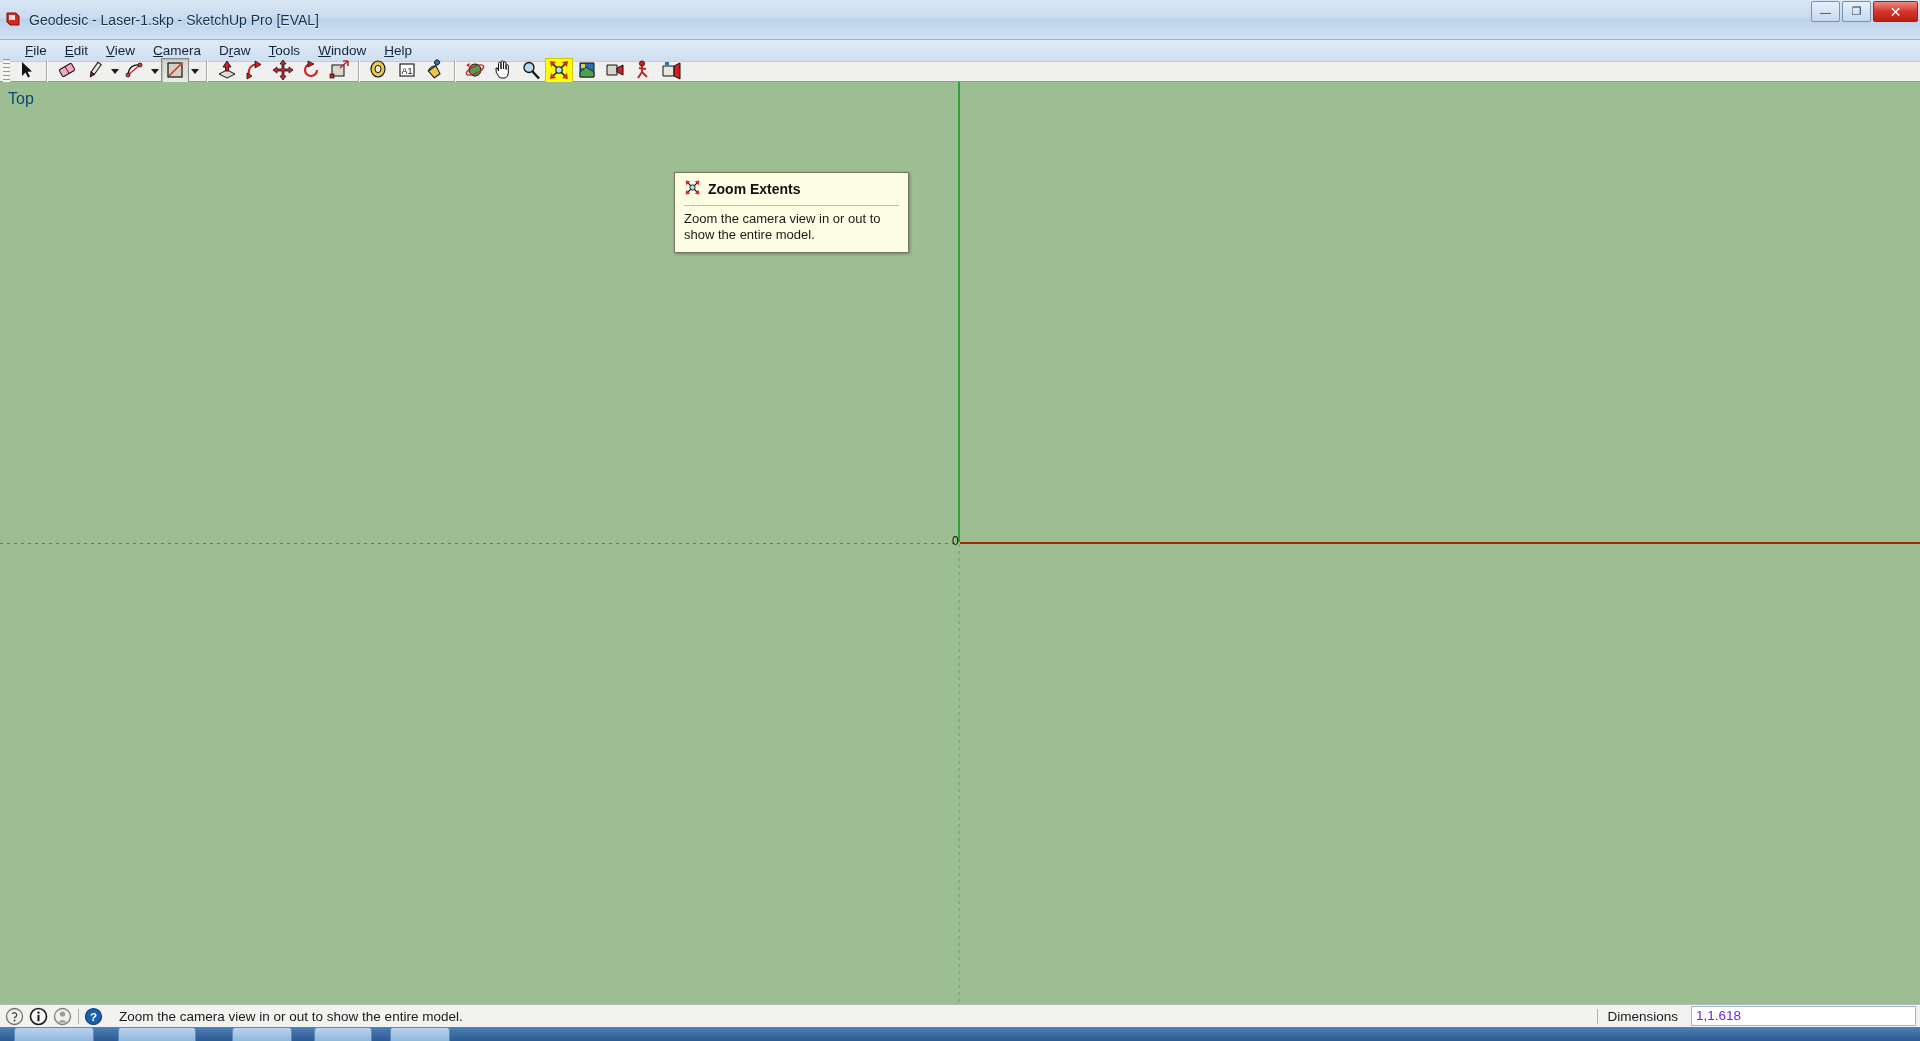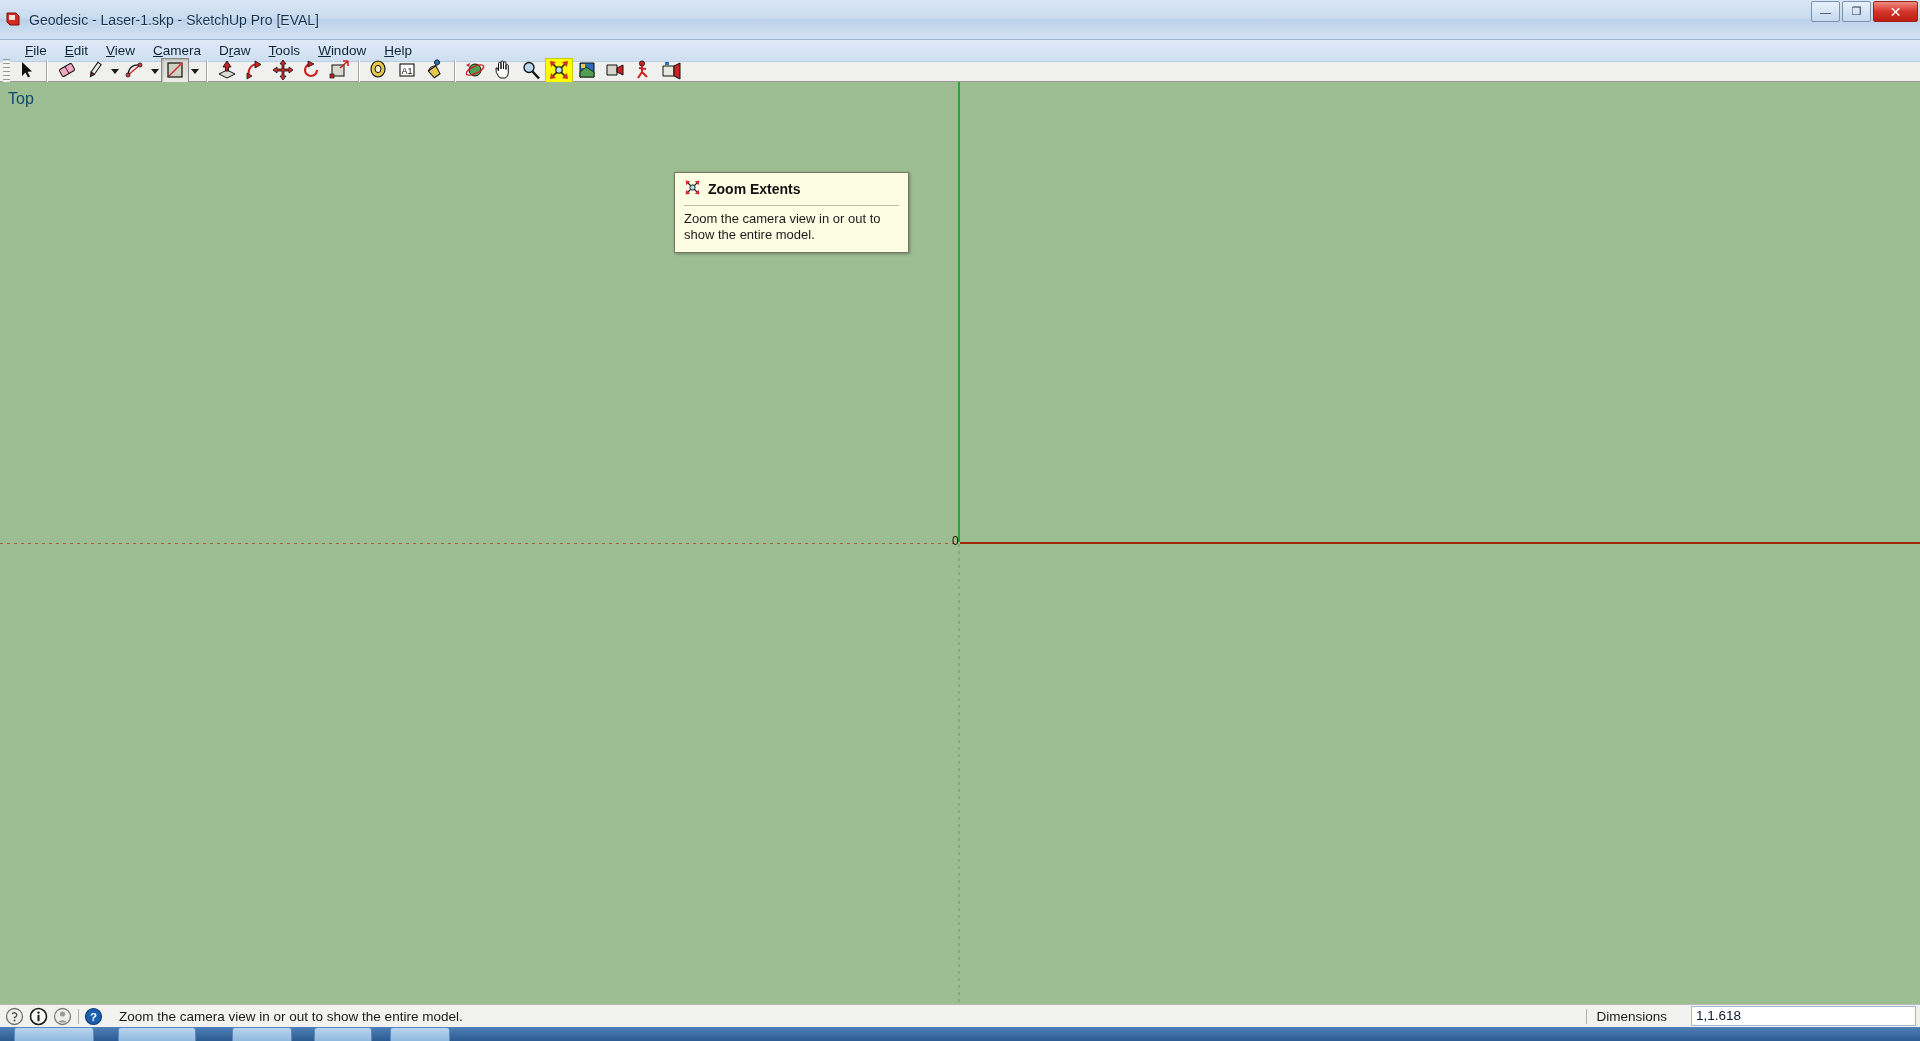--- a/index.html
+++ b/index.html
@@ -181,26 +181,26 @@
     cursor: pointer;
   }
   #sb-msg { margin-left: 16px; white-space: nowrap; }
   #sb-right {
     margin-left: auto; display: flex; align-items: center;
     height: 100%; padding-right: 4px;
   }
   .sb-vsep {
     width: 1px; height: 15px; background: #b0b0ac; margin: 0 9px 0 4px;
   }
-  #dim-label { margin-right: 24px; white-space: nowrap; }
+  #dim-label { margin-right: 13px; white-space: nowrap; }
   #dim-field {
     width: 225px; height: 20px;
     background: #ffffff;
     border: 1px solid #9fb6cc;
-    font-size: 13.5px; color: #0f172a;
+    font-size: 13.5px; color: #6d28d9;
     padding: 0 4px; line-height: 18px;
     font-family: "Liberation Sans", sans-serif;
     cursor: text;
   }
 
   
   #taskbar {
     position: absolute; left: 0; right: 0; bottom: 0;
     height: 14px;
     background: linear-gradient(to bottom, #4f80b8, #2c5b91);

